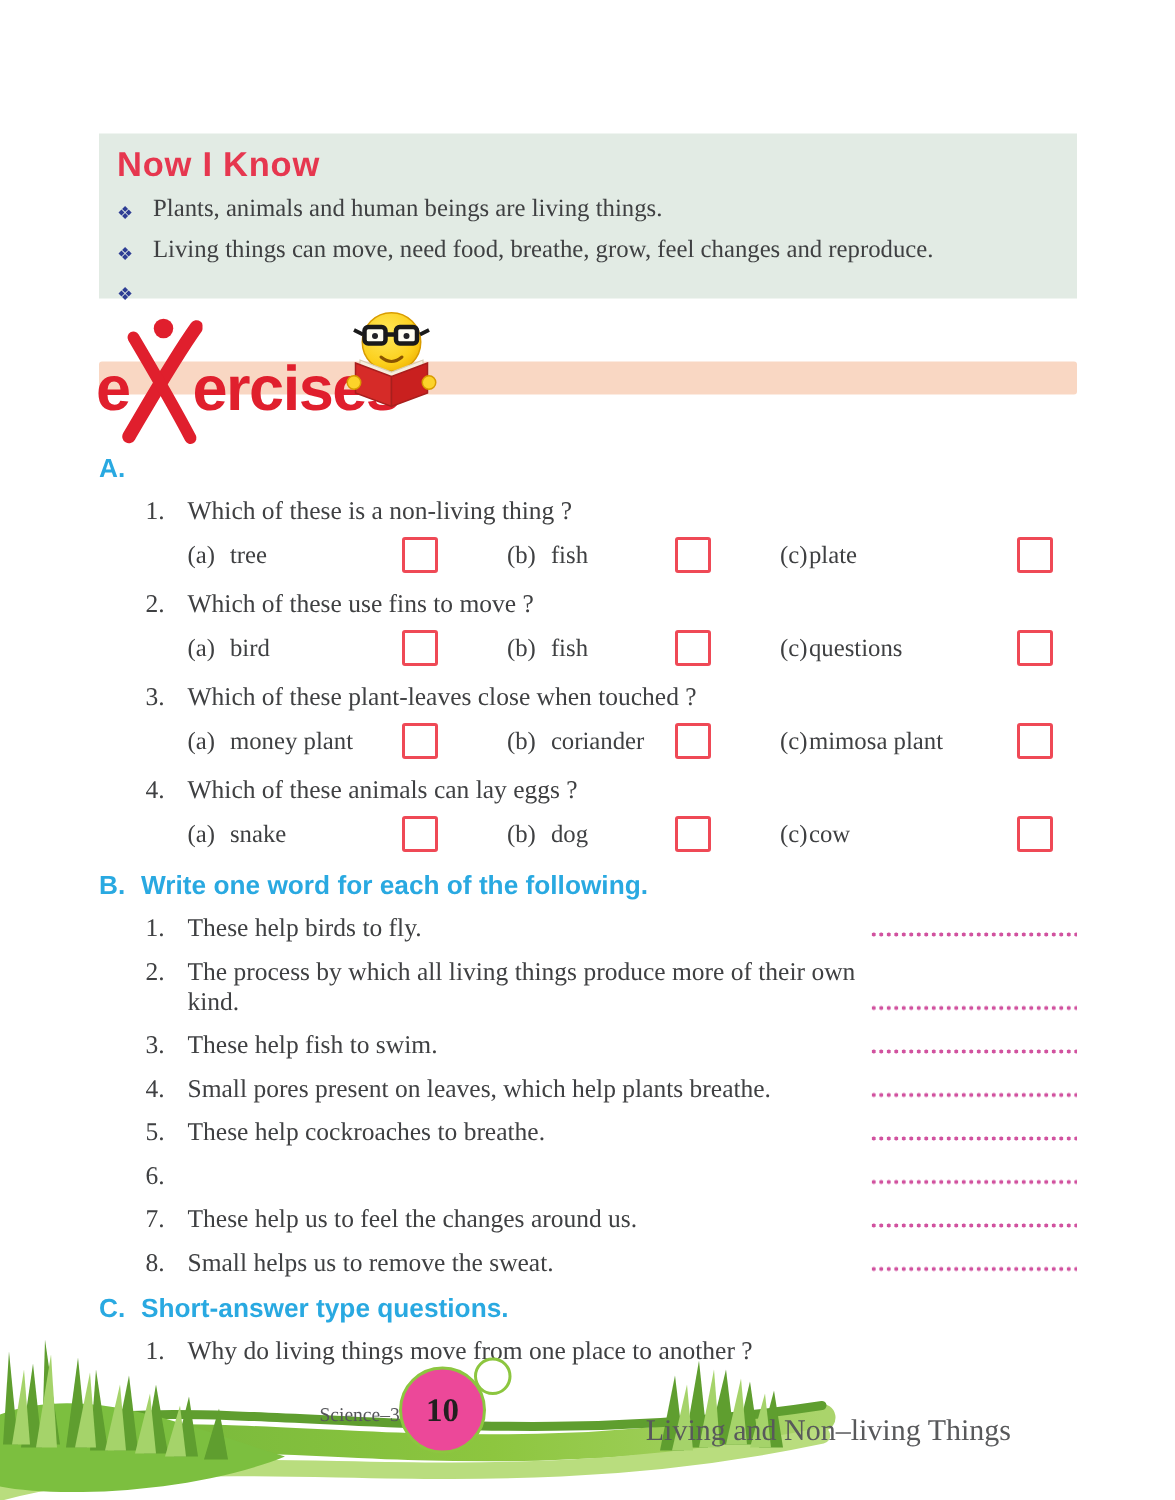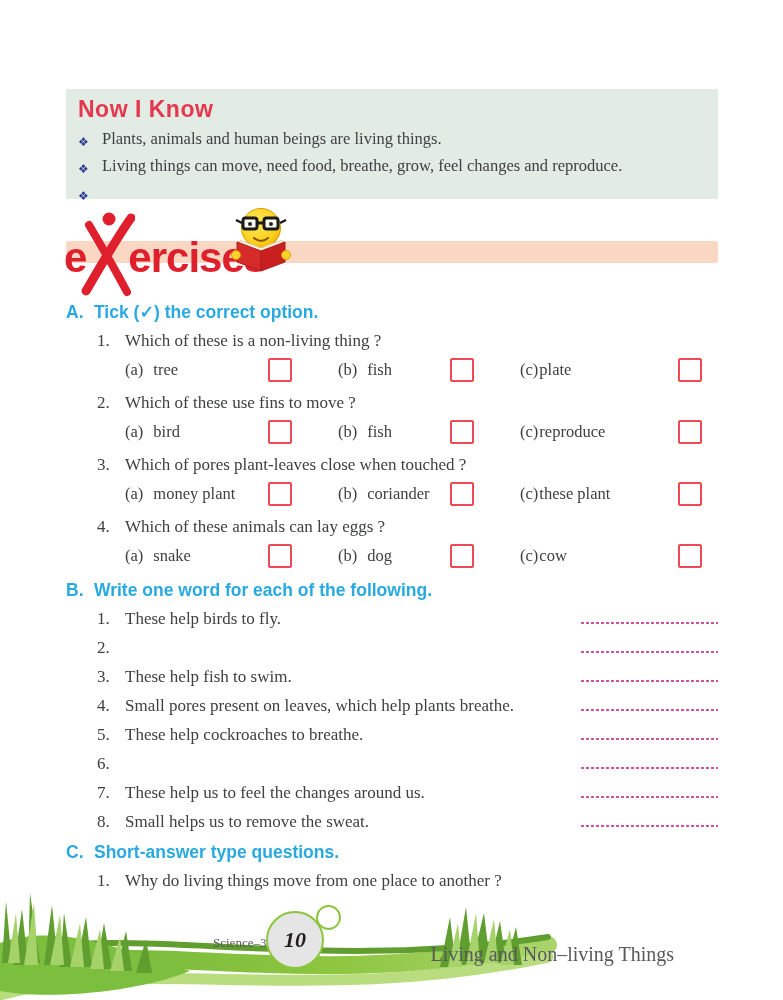--- a/index.html
+++ b/index.html
@@ -57,23 +57,23 @@
     background-image:radial-gradient(circle, var(--dotline-pink,#d1529f) 1.2px, rgba(0,0,0,0) 1.5px);
     background-size:5px 6px; background-position:0 50%; background-repeat:repeat-x;
   }
   .sec-head.c { margin-top:0; }
   
   .footer { position:absolute; left:0; top:870px; width:739px; height:130px;padding-left:48px; }
   .grass { position:absolute; left:0; top:0; }
   .book-label { position:absolute; left:213px; top:52px; font-size:13px; color:var(--footer-text,#55565a); }
   .page-circle {
     position:absolute; left:266px; top:28px; width:58px; height:58px; border-radius:50%;
-    background:#e5e5e5; border:2.5px solid var(--footer-green,#8cc63f);
+    background:#ec4899; border:2.5px solid var(--footer-green,#8cc63f);
     display:flex; align-items:center; justify-content:center;
-    font-weight:bold; font-size:22px; color:#231f20;font-style:italic;
+    font-weight:bold; font-size:22px; color:#231f20;
   }
   .page-circle-small {
     position:absolute; left:316px; top:22px; width:25px; height:25px; border-radius:50%;
     background:#fff; border:2px solid var(--footer-green,#8cc63f);
   }
   .chapter-label { position:absolute; right:65px; top:60px; font-size:20px; color:#58595b; }
 </style>
 </head>
 <body>
 
@@ -133,21 +133,20 @@
         <circle cx="8" cy="52" r="4.5" fill="#fcd32a" stroke="#d99c00" stroke-width="1"></circle>
         <circle cx="58" cy="52" r="4.5" fill="#fcd32a" stroke="#d99c00" stroke-width="1"></circle>
       </svg>
     </span>
   </div>
 
   <div class="content">
 
     <div class="sec-head">
       <span class="sec-letter">A.</span>
-      <span>Tick (✓) the correct option.</span>
     </div>
 
     <div class="q-row">
       <span class="q-num">1.</span>
       <span class="q-text">Which of these is a non-living thing ?</span>
     </div>
     <div class="opt-row">
       <span class="opt opt-a">
         <span class="opt-label">(a)</span>
         <span>tree</span>
@@ -179,45 +178,45 @@
       <span class="checkbox"></span>
       <span class="gap"></span>
       <span class="opt opt-b">
         <span class="opt-label">(b)</span>
         <span>fish</span>
       </span>
       <span class="checkbox"></span>
       <span class="gap"></span>
       <span class="opt opt-c">
         <span class="opt-label">(c)</span>
-        <span>reproduce</span>
+        <span>questions</span>
       </span>
       <span class="checkbox"></span>
     </div>
 
     <div class="q-row">
       <span class="q-num">3.</span>
-      <span class="q-text">Which of pores plant-leaves close when touched ?</span>
+      <span class="q-text">Which of these plant-leaves close when touched ?</span>
     </div>
     <div class="opt-row">
       <span class="opt opt-a">
         <span class="opt-label">(a)</span>
         <span>money plant</span>
       </span>
       <span class="checkbox"></span>
       <span class="gap"></span>
       <span class="opt opt-b">
         <span class="opt-label">(b)</span>
         <span>coriander</span>
       </span>
       <span class="checkbox"></span>
       <span class="gap"></span>
       <span class="opt opt-c">
         <span class="opt-label">(c)</span>
-        <span>these plant</span>
+        <span>mimosa plant</span>
       </span>
       <span class="checkbox"></span>
     </div>
 
     <div class="q-row">
       <span class="q-num">4.</span>
       <span class="q-text">Which of these animals can lay eggs ?</span>
     </div>
     <div class="opt-row">
       <span class="opt opt-a">
@@ -244,20 +243,21 @@
       <span>Write one word for each of the following.</span>
     </div>
 
     <div class="b-row">
       <span class="q-num">1.</span>
       <span class="b-text">These help birds to fly.</span>
       <span class="dotline"></span>
     </div>
     <div class="b-row">
       <span class="q-num">2.</span>
+      <span class="b-text">The process by which all living things produce more of their own kind.</span>
       <span class="dotline"></span>
     </div>
     <div class="b-row">
       <span class="q-num">3.</span>
       <span class="b-text">These help fish to swim.</span>
       <span class="dotline"></span>
     </div>
     <div class="b-row">
       <span class="q-num">4.</span>
       <span class="b-text">Small pores present on leaves, which help plants breathe.</span>

